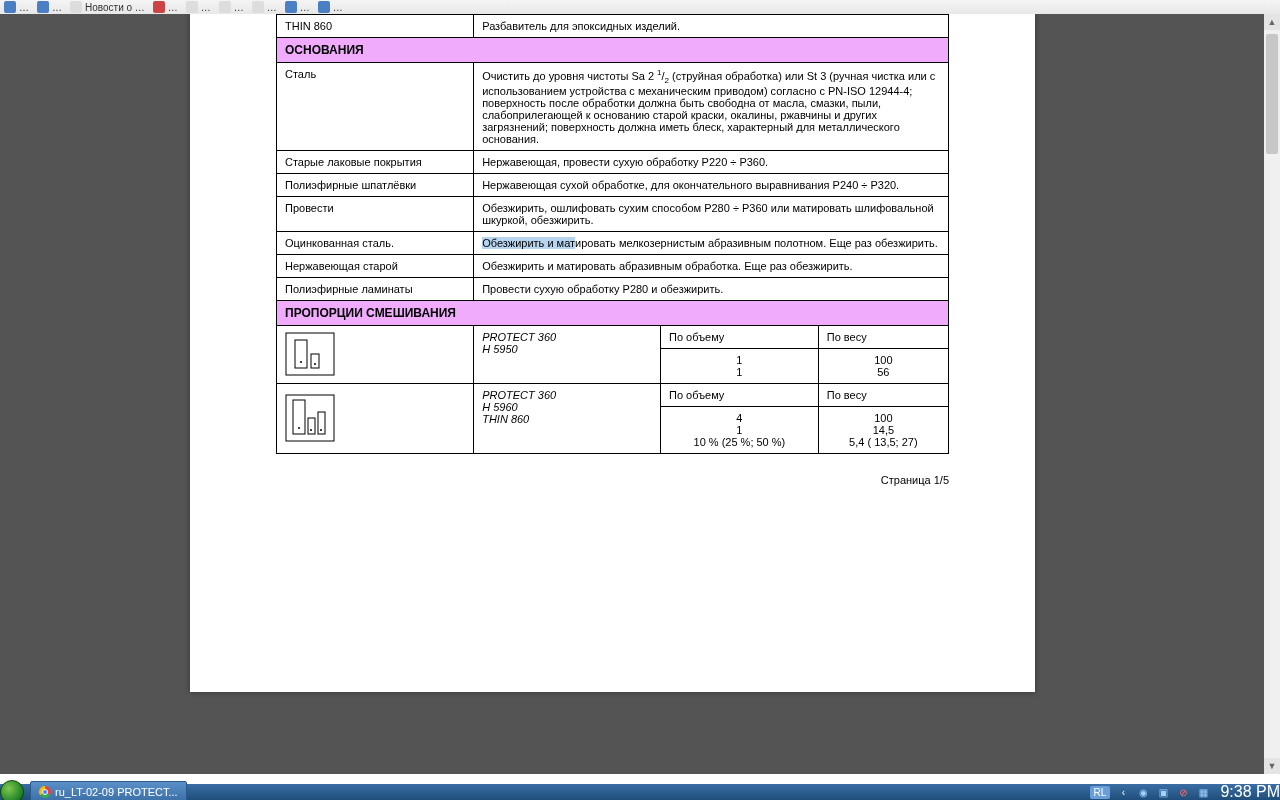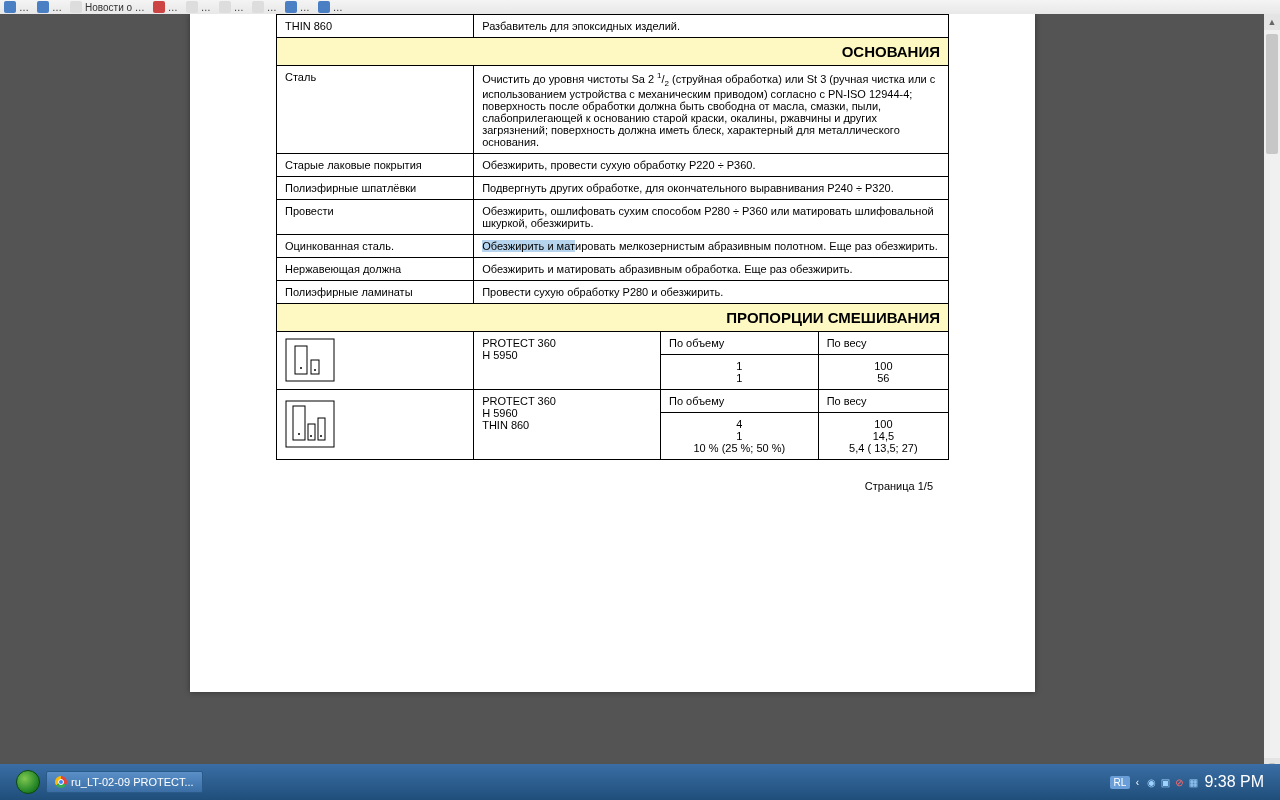--- a/index.html
+++ b/index.html
@@ -7,43 +7,43 @@
 .bookmarks-bar{height:14px;background:linear-gradient(#f4f4f4,#e8e8e8);border-bottom:1px solid #ccc;display:flex;align-items:center;padding:0 4px;gap:8px;overflow:hidden;}
 .bm{display:flex;align-items:center;gap:3px;font-size:10px;color:#333;white-space:nowrap;}
 .bm .ico{width:12px;height:12px;background:#4a7fc4;border-radius:2px;}
 .bm .ico.red{background:#c44;}
 .bm .ico.gray{background:#ddd;}
 .content-area{position:absolute;top:14px;left:0;right:0;bottom:26px;background:#545454;overflow:hidden;}
 .page{position:absolute;left:190px;top:0;width:845px;height:678px;background:#fff;box-shadow:0 0 6px rgba(0,0,0,.4);}
 .doc-inner{padding:0 86px 0 86px;}
 table.doc{width:100%;border-collapse:collapse;font-size:11px;color:#000;}
 table.doc td,table.doc th{border:1px solid #000;padding:5px 8px;vertical-align:top;text-align:left;}
-table.doc th.section{background:#fef9c3;font-weight:bold;font-size:15px;text-align:right;}
+table.doc th.section{background:#f0abfc;font-weight:bold;font-size:12px;}
 .mix-head{text-align:center;}
 .mix-cell{text-align:center!important;}
 .icon-cell{width:190px;text-align:left!important;vertical-align:middle!important;}
-.prod-cell{width:192px;}
+.prod-cell{width:192px;font-style:italic;}
 .highlight{background:#b7d4ee;text-align:center;}
 .sup{font-size:8px;vertical-align:super;}
 .sub{font-size:8px;vertical-align:sub;}
 .justified{text-align:justify;}
 .footnote{border:1px solid #000;border-top:none;padding:6px 8px;font-size:11px;}
-.pagenum{text-align:right;font-size:11px;margin:20px 16px 0 0;padding-right:0;}
+.pagenum{text-align:right;font-size:11px;margin:20px 0 0 0;padding-right:0;}
 svg.mix-icon{display:block;}
 .scrollbar{position:absolute;top:14px;right:0;bottom:26px;width:16px;background:#f0f0f0;}
 .scroll-thumb{position:absolute;left:2px;right:2px;top:20px;height:120px;background:#c7c7c7;border-radius:2px;}
 .scroll-btn{position:absolute;left:0;right:0;height:16px;background:#e4e4e4;display:flex;align-items:center;justify-content:center;color:#666;font-size:9px;}
 .scroll-btn.up{top:0;}
 .scroll-btn.down{bottom:0;}
-.taskbar{position:absolute;left:0;right:0;bottom:0;height:36px;background:linear-gradient(#3a6ea5,#1f4e7a);display:flex;align-items:center;padding:0 16px;color:#fff;font-size:11px;}
+.taskbar{position:absolute;left:0;right:0;bottom:0;height:16px;background:linear-gradient(#3a6ea5,#1f4e7a);display:flex;align-items:center;padding:0 0;color:#fff;font-size:11px;}
 .start-btn{width:22px;height:22px;border-radius:50%;background:radial-gradient(circle at 35% 35%,#7ec850,#2a8a2a 60%,#0a5a0a);border:1px solid #0a4a0a;}
 .task-item{margin-left:6px;height:20px;display:flex;align-items:center;gap:4px;padding:0 8px;background:linear-gradient(#5a8fc8,#3a6ea5);border:1px solid #2a5a8a;border-radius:2px;}
 .task-item .chrome{width:12px;height:12px;border-radius:50%;background:conic-gradient(#ea4335 0 120deg,#34a853 120deg 240deg,#fbbc05 240deg 360deg);position:relative;}
 .task-item .chrome::after{content:"";position:absolute;inset:3px;background:#4285f4;border-radius:50%;border:1px solid #fff;}
-.tray{margin-left:auto;display:flex;align-items:center;}
+.tray{margin-left:auto;display:flex;align-items:center;gap:6px;}
 .tray .lang{background:#6a9ed8;padding:1px 4px;font-size:10px;border-radius:2px;}
 .tray .tico{width:14px;height:14px;display:flex;align-items:center;justify-content:center;font-size:10px;}
 .clock{font-size:16px;margin-left:4px;}
 </style>
 </head>
 <body>
 
 <div class="viewport">
 
   <div class="bookmarks-bar">
@@ -96,36 +96,36 @@
           </tr>
           <tr>
             <th class="section" colspan="4">ОСНОВАНИЯ</th>
           </tr>
           <tr>
             <td style="width:200px">Сталь</td>
             <td colspan="3" class="justified"><span>Очистить до уровня чистоты Sa 2 </span><span class="sup">1</span>/<span class="sub">2</span><span> (струйная обработка) или St 3 (ручная чистка или с использованием устройства с механическим приводом) согласно с PN-ISO 12944-4; поверхность после обработки должна быть свободна от масла, смазки, пыли, слабоприлегающей к основанию старой краски, окалины, ржавчины и других загрязнений; поверхность должна иметь блеск, характерный для металлического основания.</span></td>
           </tr>
           <tr>
             <td>Старые лаковые покрытия</td>
-            <td colspan="3">Обезжирить, провести сухую обработку Р220 ÷ Р360.</td>
+            <td colspan="3">Нержавеющая, провести сухую обработку Р220 ÷ Р360.</td>
           </tr>
           <tr>
             <td>Полиэфирные шпатлёвки</td>
-            <td colspan="3">Подвергнуть других обработке, для окончательного выравнивания Р240 ÷ Р320.</td>
+            <td colspan="3">Нержавеющая сухой обработке, для окончательного выравнивания Р240 ÷ Р320.</td>
           </tr>
           <tr>
             <td>Провести</td>
             <td colspan="3">Обезжирить, ошлифовать сухим способом  Р280 ÷ Р360 или матировать шлифовальной шкуркой, обезжирить.</td>
           </tr>
           <tr>
             <td>Оцинкованная сталь.</td>
             <td colspan="3"><span class="highlight">Обезжирить</span><span class="highlight"> и мат</span><span>ировать мелкозернистым абразивным полотном. Еще раз обезжирить.</span></td>
           </tr>
           <tr>
-            <td>Нержавеющая должна</td>
+            <td>Нержавеющая старой</td>
             <td colspan="3">Обезжирить и матировать абразивным обработка. Еще раз обезжирить.</td>
           </tr>
           <tr>
             <td>Полиэфирные ламинаты</td>
             <td colspan="3">Провести сухую обработку Р280 и обезжирить.</td>
           </tr>
           <tr>
             <th class="section" colspan="4">ПРОПОРЦИИ СМЕШИВАНИЯ</th>
           </tr>
           <tr>

